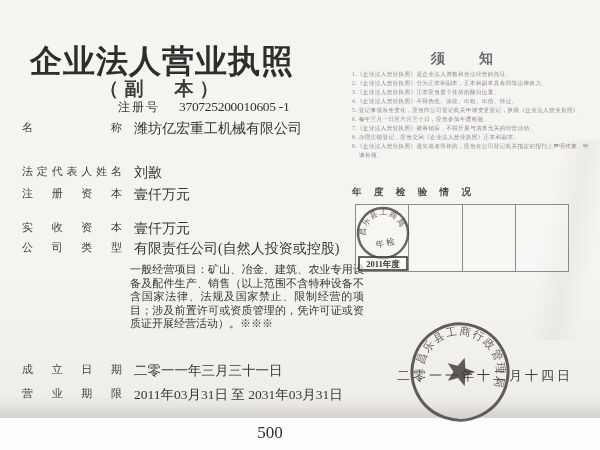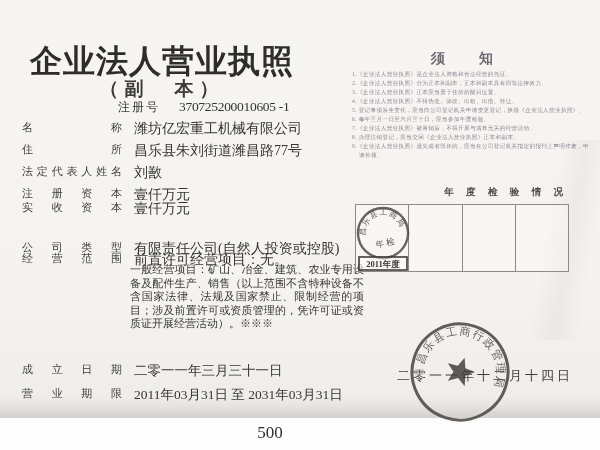--- a/index.html
+++ b/index.html
@@ -53,21 +53,21 @@
     position:absolute; left:352px; top:50px; width:230px; text-align:center;
     font-size:14px; font-weight:bold; letter-spacing:10px; color:#6b6770;
   }
   .notice-list{
     position:absolute; left:352px; top:70px; width:340px;
     transform:scale(0.7); transform-origin:top left;
     font-size:8px; line-height:12px; color:#8b8592; letter-spacing:0.5px;
   }
   .notice-item{ padding-left:10px; text-indent:-10px; margin-bottom:1px;}
   .annual-title{
-    position:absolute; left:352px; top:186px; width:216px; text-align:right;
+    position:absolute; left:352px; top:186px; width:216px; text-align:left;
     font-size:9.5px; letter-spacing:5px; color:#4a4845; font-weight:bold;
   }
   .annual-table{
     position:absolute; left:355px; top:204px; width:212px; height:66px;
     display:flex; border:1px solid #8d8b88; background:rgba(255,255,255,0.25);
   }
   .annual-cell{ flex:1; border-right:1px solid #8d8b88; }
   .annual-cell:last-child{ border-right:none; }
   .stamp-annual{ position:absolute; left:350px; top:202px; }
   .stamp-issue{ position:absolute; left:402px; top:316px; }
@@ -92,43 +92,35 @@
   <div class="subtitle">（副　本）</div>
   <div class="regline">
     <span class="lab">注册号</span>
     <span class="val">370725200010605 -1</span>
   </div>
 
   <div class="frow" style="top:120px">
     <span class="flabel">名 称</span>
     <span class="fvalue">潍坊亿宏重工机械有限公司</span>
   </div>
-  <div class="frow" style="top:142px">
-    <span class="flabel">住 所</span>
-    <span class="fvalue">昌乐县朱刘街道潍昌路77号</span>
-  </div>
   <div class="frow" style="top:186px">
     <span class="flabel">注 册 资 本</span>
     <span class="fvalue">壹仟万元</span>
   </div>
   <div class="frow" style="top:164px">
     <span class="flabel">法定代表人姓名</span>
     <span class="fvalue">刘敾</span>
   </div>
-  <div class="frow" style="top:200px">
+  <div class="frow" style="top:220px">
     <span class="flabel">实 收 资 本</span>
     <span class="fvalue">壹仟万元</span>
   </div>
   <div class="frow" style="top:240px">
     <span class="flabel">公 司 类 型</span>
     <span class="fvalue">有限责任公司(自然人投资或控股)</span>
-  </div>
-  <div class="frow" style="top:251px">
-    <span class="flabel">经 营 范 围</span>
-    <span class="fvalue">前置许可经营项目：无。</span>
   </div>
   <div class="scope-more">一般经营项目：矿山、冶金、建筑、农业专用设备及配件生产、销售（以上范围不含特种设备不含国家法律、法规及国家禁止、限制经营的项目；涉及前置许可或资质管理的，凭许可证或资质证开展经营活动）。※※※</div>
 
   <div class="frow" style="top:362px">
     <span class="flabel">成 立 日 期</span>
     <span class="fvalue bigval">二零一一年三月三十一日</span>
   </div>
   <div class="frow" style="top:386px">
     <span class="flabel">营 业 期 限</span>
     <span class="fvalue bigval">2011年03月31日 至 2031年03月31日</span>

